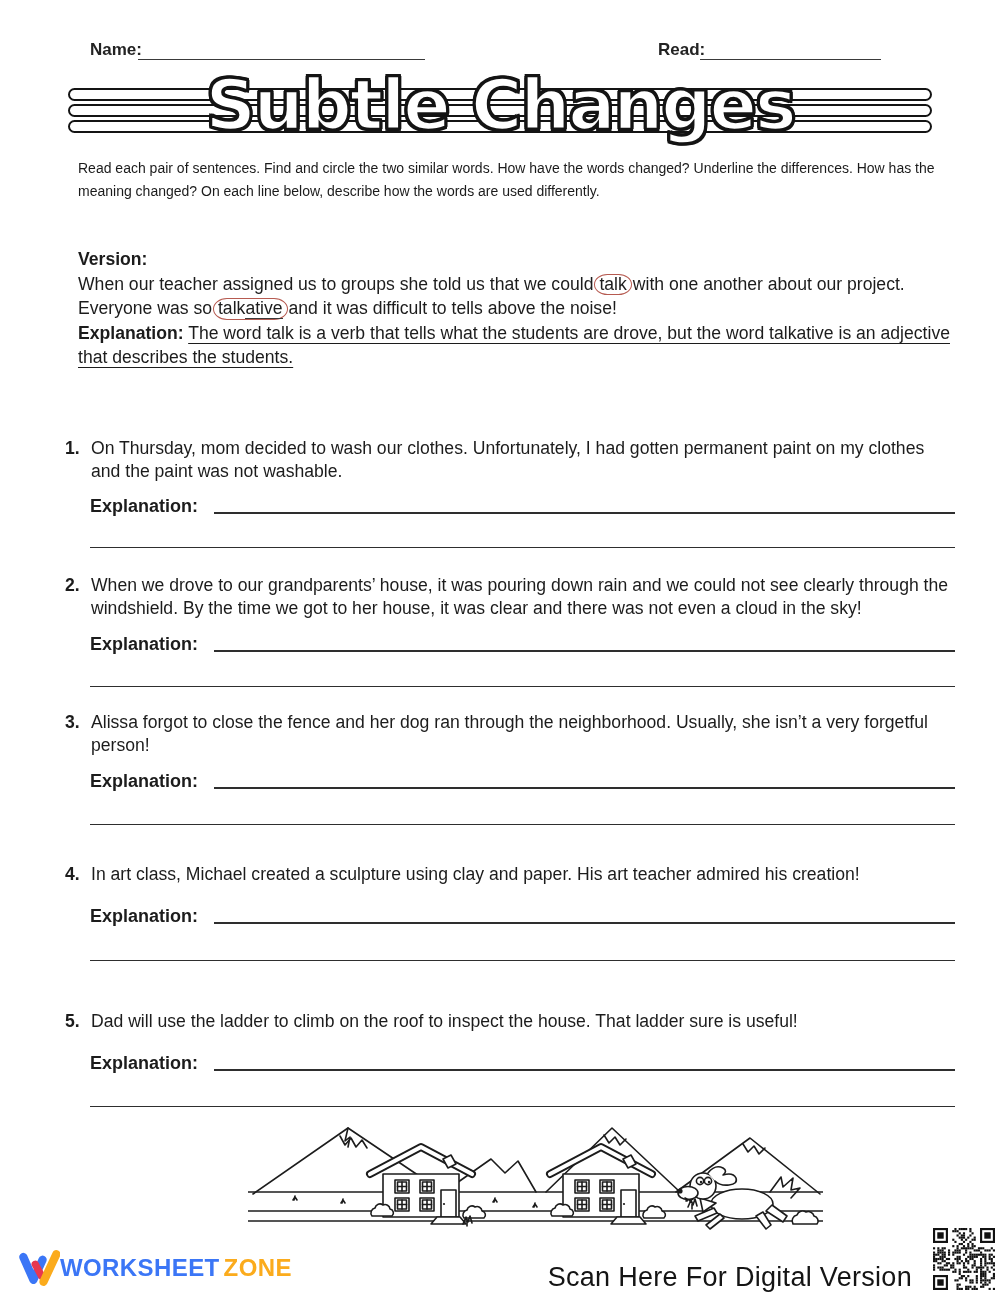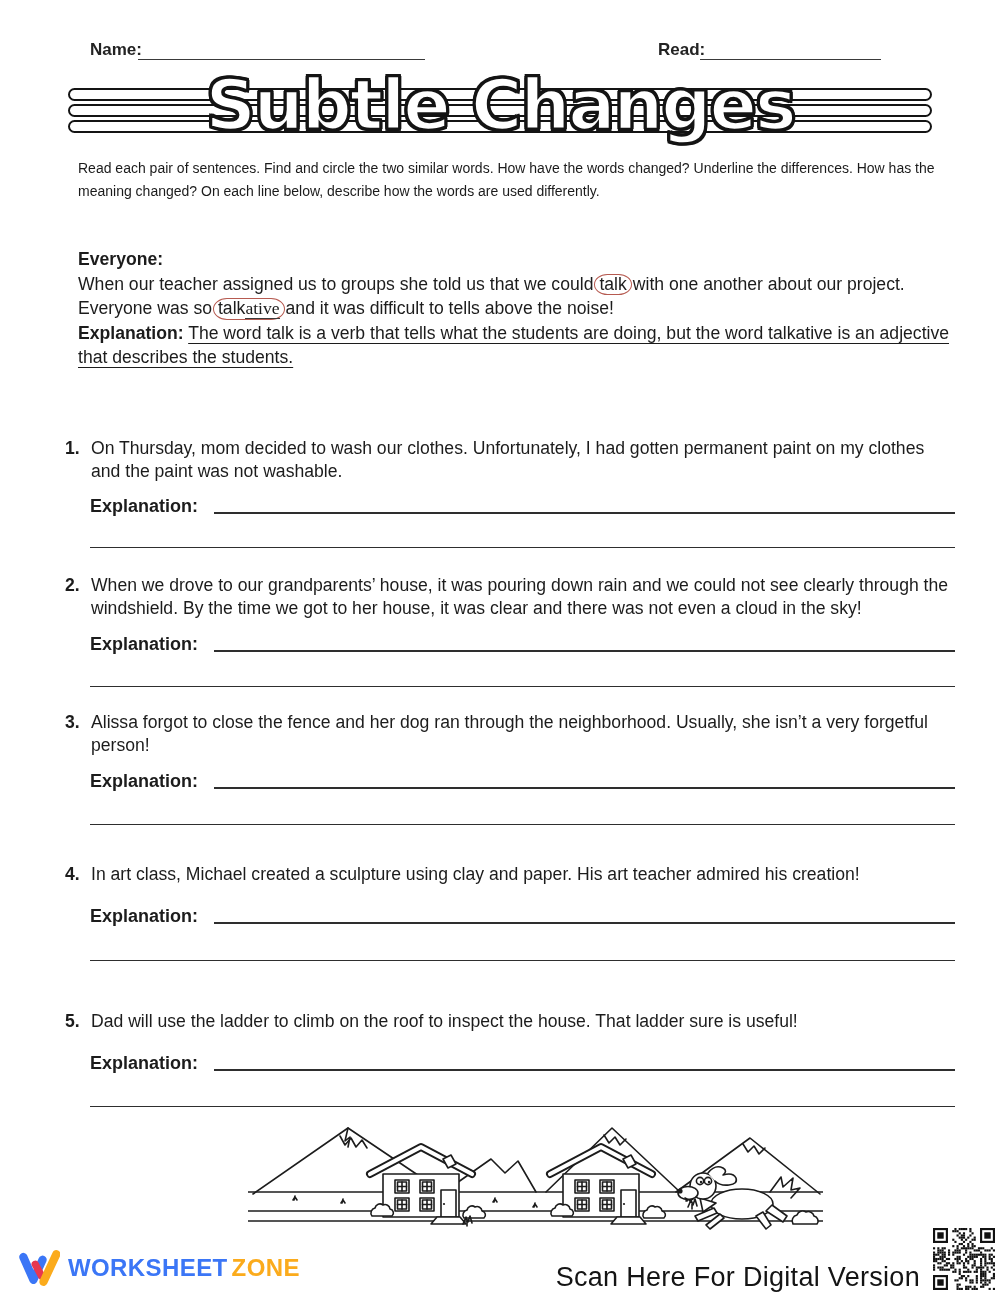--- a/index.html
+++ b/index.html
@@ -20,41 +20,41 @@
           1.6px 1.6px #141414,-1.6px 1.6px #141414,1.6px -1.6px #141414,-1.6px -1.6px #141414;}
 
   .instructions{position:absolute;left:78px;top:157px;width:868px;
         font-size:14px;line-height:23.3px;color:#1b1b1b;}
 
   
   .example{position:absolute;left:78px;top:247px;width:878px;font-size:17.6px;line-height:24.6px;}
   .bold{font-weight:700;}
   .circle{display:inline-block;border:1.8px solid #b65a50;border-radius:14px/11px;
         padding:0 4px 1px;line-height:1.05;margin:0 1px;}
-  .suffix-underline{border-bottom:1.6px solid #3a3a3a;font-family:Liberation Serif, serif;}
+  .suffix-underline{border-bottom:1.6px solid #3a3a3a;}
   .expl-underline{text-decoration:underline;text-underline-offset:4px;}
 
   
   .q-sent{position:absolute;left:65px;width:892px;display:flex;font-size:17.6px;line-height:23px;}
   .q-num{font-weight:700;width:26px;flex:none;}
   .q-text{flex:1;}
   .expl-row{position:absolute;left:90px;right:45px;display:flex;align-items:flex-end;}
   .expl-label{font-size:18px;font-weight:700;flex:none;}
   .expl-line{flex:1;border-bottom:2px solid #2e2e2e;margin:0 0 3px 16px;height:20px;}
   .rule{position:absolute;left:90px;right:45px;border-bottom:1.8px solid #2e2e2e;height:0;}
 
   
   .scene{position:absolute;left:248px;top:1112px;}
 
   
   .brand{position:absolute;left:16px;top:1246px;display:flex;align-items:center;}
-  .brand-text{font-size:24px;font-weight:800;letter-spacing:.4px;margin-left:8px;}
+  .brand-text{font-size:24px;font-weight:800;letter-spacing:.4px;}
   .brand-primary{color:#3b76f6;}
   .brand-secondary{color:#fbab1c;margin-left:4px;}
-  .scan-text{position:absolute;right:80px;top:1262px;font-size:27px;font-weight:500;
+  .scan-text{position:absolute;right:88px;top:1262px;font-size:27px;font-weight:500;
         color:#141414;letter-spacing:.3px;}
   .qr{position:absolute;left:933px;top:1228px;width:62px;height:62px;background:#fff;}
 </style>
 </head>
 <body>
 
 <div class="page">
 
   <div class="hdr-label" style="left:90px;top:40px;">Name:</div>
   <div class="hdr-line" style="left:138px;top:59px;width:287px;"></div>
@@ -64,23 +64,23 @@
   <div>
     <div class="tube" style="top:88px;"></div>
     <div class="tube" style="top:104px;"></div>
     <div class="tube" style="top:120px;"></div>
     <div class="title-text">Subtle Changes</div>
   </div>
 
   <div class="instructions">Read each pair of sentences. Find and circle the two similar words. How have the words changed? Underline the differences. How has the meaning changed? On each line below, describe how the words are used differently.</div>
 
   <div class="example">
-    <div class="bold">Everyone:</div>
+    <div class="bold">Version:</div>
     <div><span>When our teacher assigned us to groups she told us that we could</span><span class="circle">talk</span><span>with one another about our project. Everyone was so</span><span class="circle"><span>talk</span><span class="suffix-underline">ative</span></span><span>and it was difficult to tells above the noise!</span></div>
-    <div><span class="bold">Explanation:</span> <span class="expl-underline">The word talk is a verb that tells what the students are doing, but the word talkative is an adjective that describes the students.</span></div>
+    <div><span class="bold">Explanation:</span> <span class="expl-underline">The word talk is a verb that tells what the students are drove, but the word talkative is an adjective that describes the students.</span></div>
   </div>
 
   <div class="q-sent" style="top:437px;">
     <span class="q-num">1.</span>
     <span class="q-text">On Thursday, mom decided to wash our clothes. Unfortunately, I had gotten permanent paint on my clothes and the paint was not washable.</span>
   </div>
   <div class="expl-row" style="top:492px;">
     <span class="expl-label">Explanation:</span>
     <span class="expl-line"></span>
   </div>

